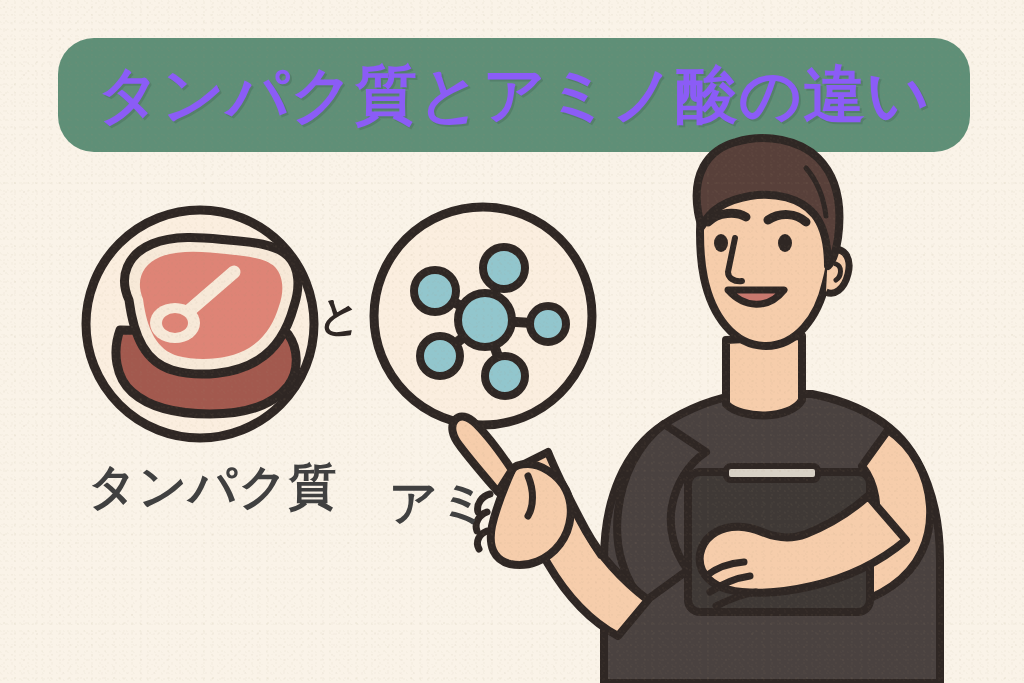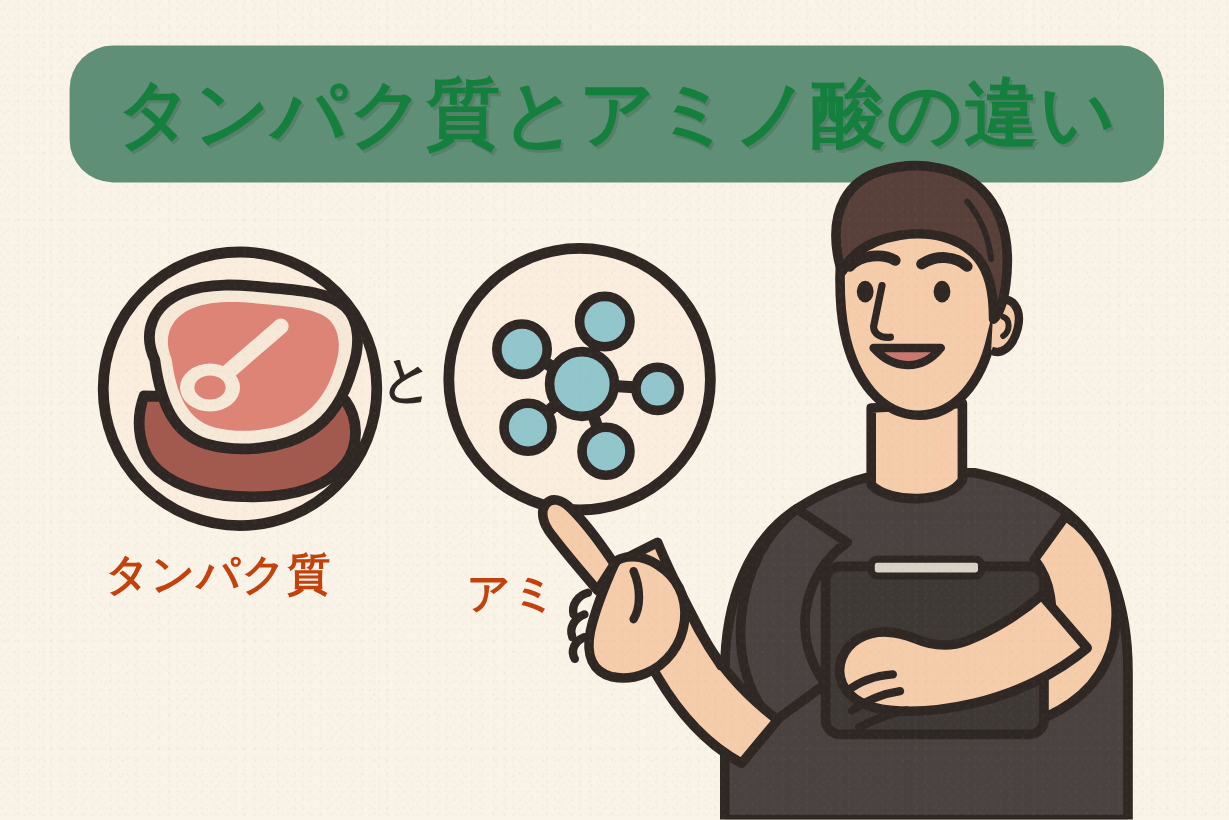--- a/index.html
+++ b/index.html
@@ -25,30 +25,30 @@
       radial-gradient(circle at 24% 45%, rgba(160,140,110,.035) 0 1px, transparent 1px);
     background-size:7px 7px,11px 11px,9px 9px,13px 13px,8px 8px,10px 10px;
     pointer-events:none;
   }
   #art{position:absolute;left:0;top:0;width:1024px;height:683px;}
 
   
   #title-text{
     position:absolute;left:58px;top:38px;width:912px;height:114px;
     display:flex;align-items:center;justify-content:center;
-    color:#15803d;
+    color:#8b5cf6;
     font-size:62px;font-weight:bold;
     letter-spacing:1px;
     white-space:nowrap;
     text-shadow:2px 2px 0 rgba(40,60,50,.18);
   }
   .cap{
     position:absolute;
-    color:#c2410c;
-    font-size:36px;font-weight:bold;
+    color:#404040;
+    font-size:48px;font-weight:bold;
     white-space:nowrap;
     letter-spacing:1px;
   }
   #cap-protein{left:88px;top:455px;}
   #cap-amino{left:389px;top:471px;}
   #conj{
     position:absolute;left:318px;top:288px;
     color:#2f2724;font-size:42px;font-weight:bold;
   }
 </style>

